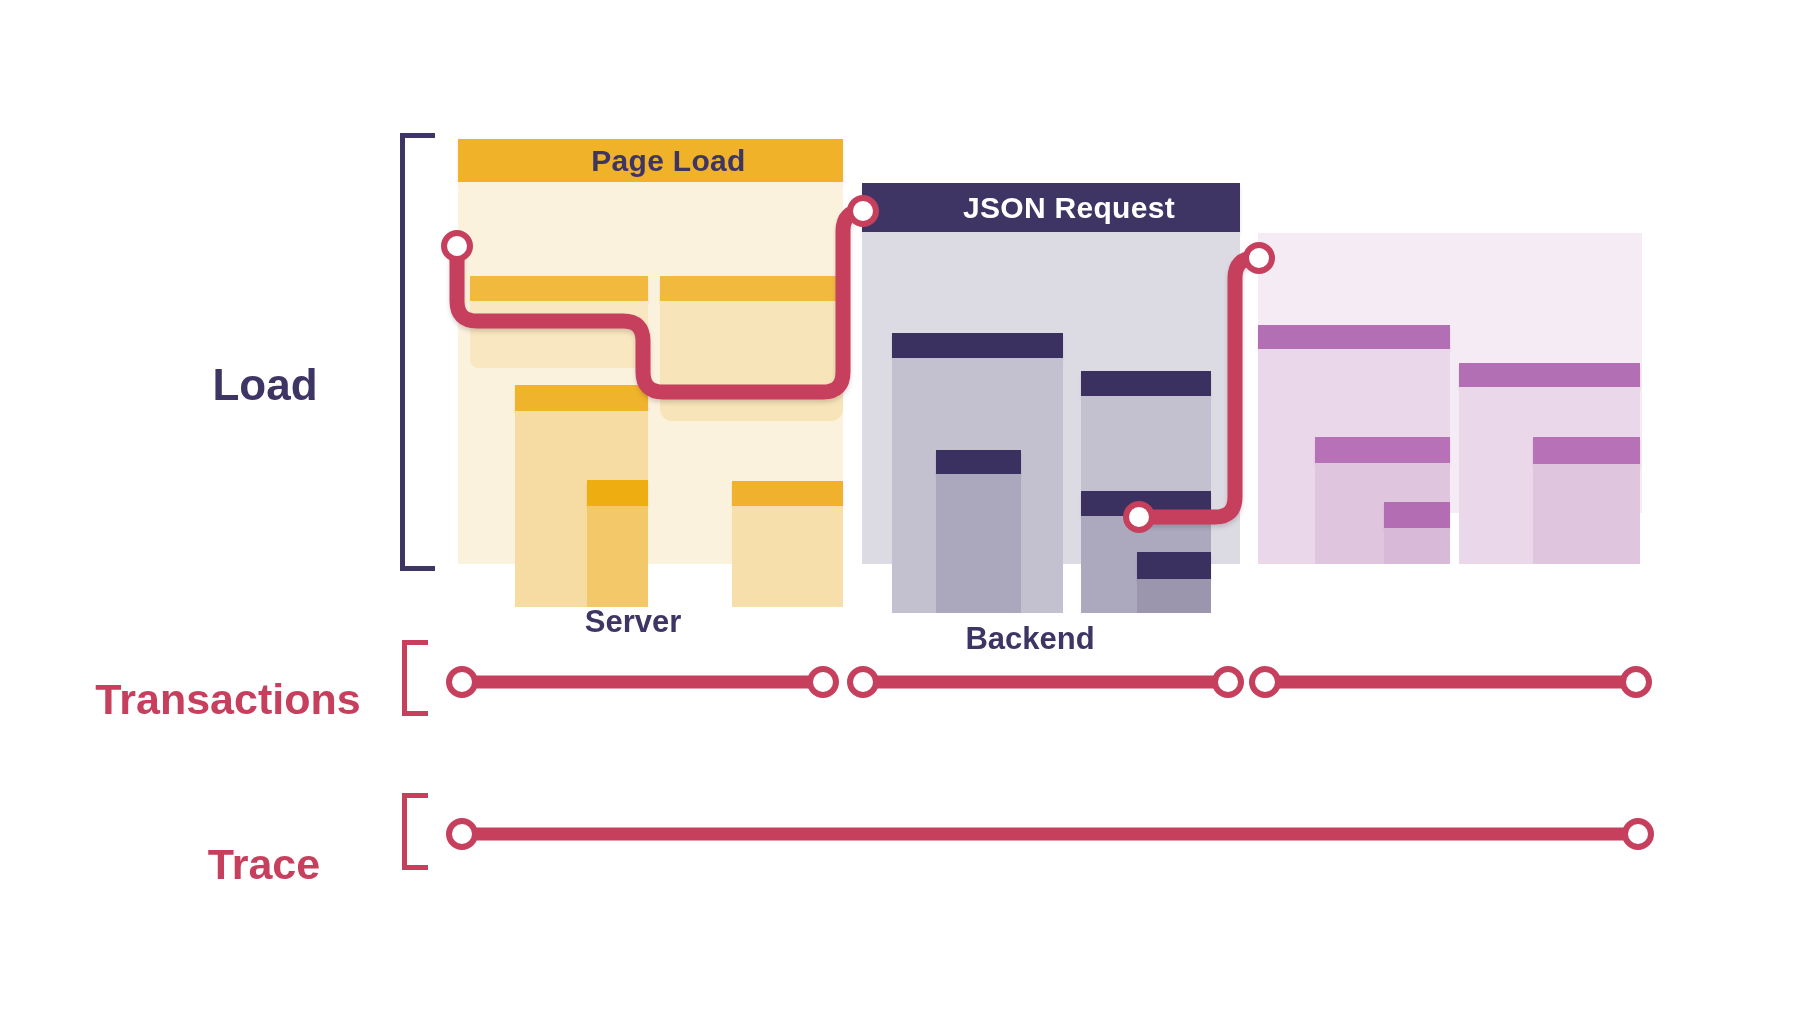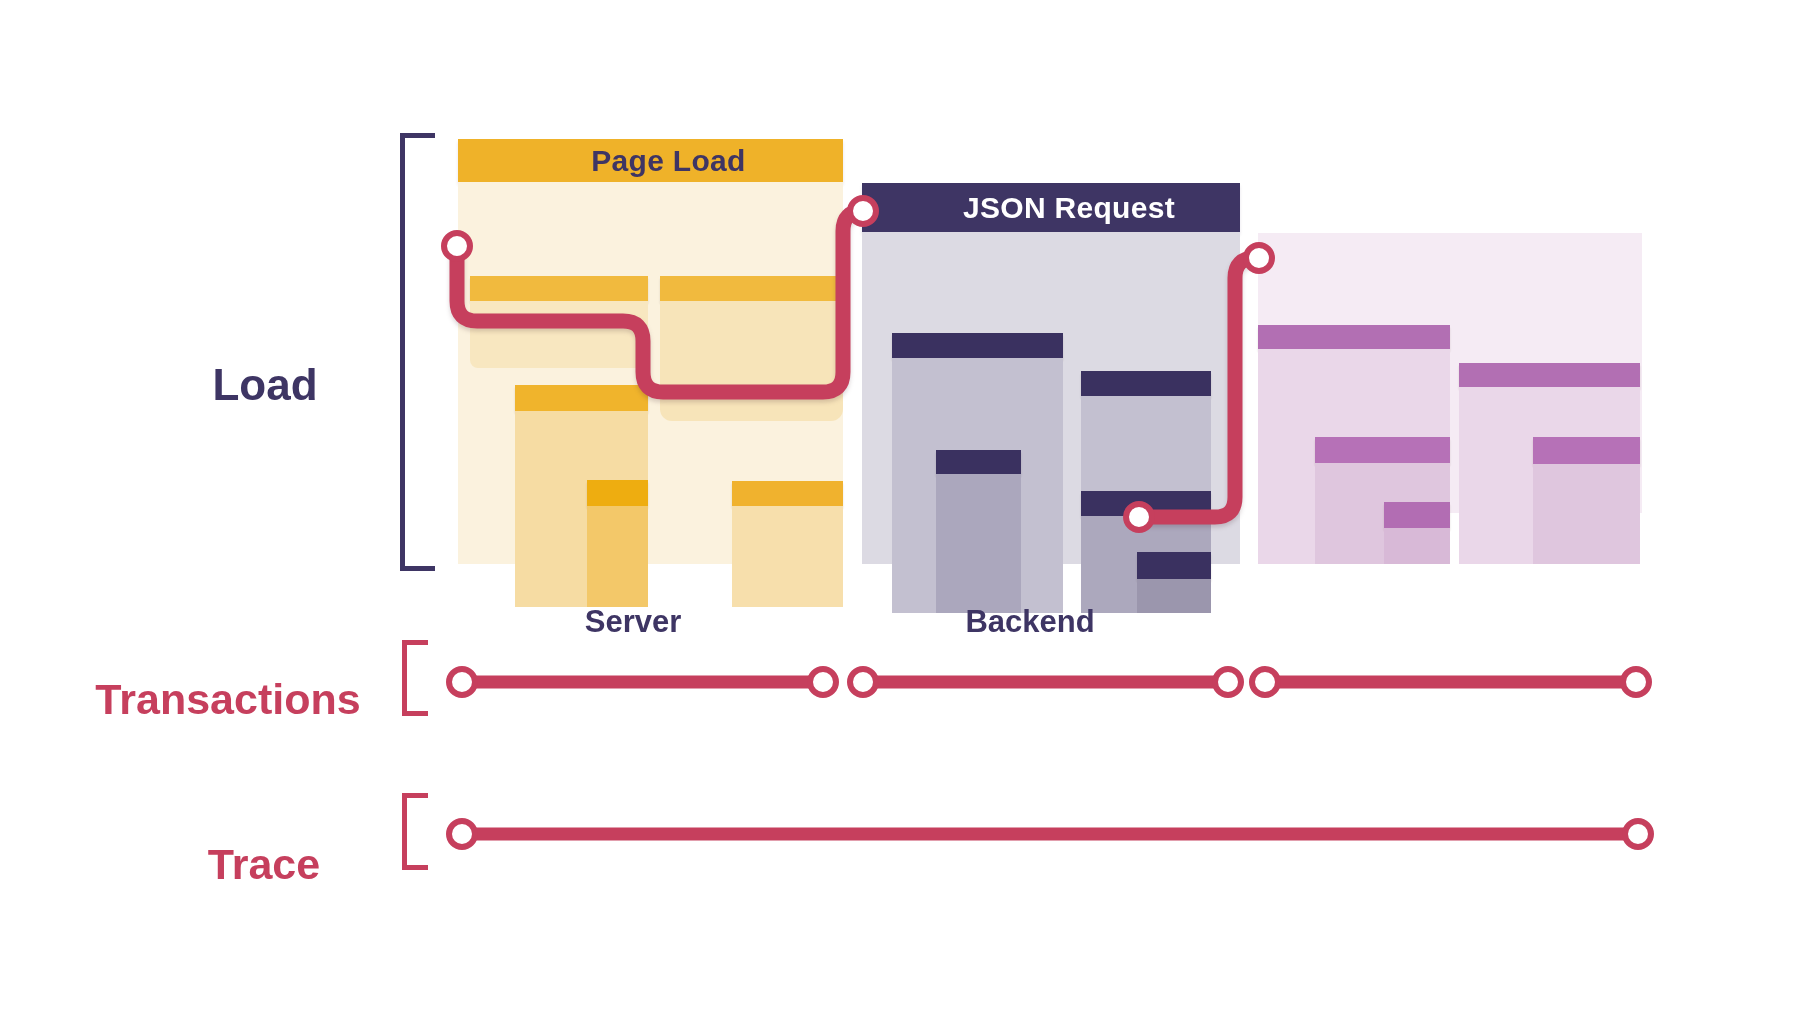--- a/index.html
+++ b/index.html
@@ -48,21 +48,21 @@
 
   
   .p-database{left:1258px;top:233px;width:384px;height:331px;}
   .p-database .title-bar{height:51px;background:var(--orchid,#B470B4);color:#FFFFFF;}
   .p-database .panel-body{height:280px;background:var(--pink,#F5EBF4);}
 
   
   .svc-label{position:absolute;top:604px;width:360px;text-align:center;
     font-size:31px;font-weight:700;color:var(--navy,#3E3564);white-space:nowrap;}
   .svc-browser{left:453px;}
-  .svc-backend{left:850px;}
+  .svc-backend{left:850px;margin-top:17px;}
   .svc-database{left:1262px;}
 
   
   .overlay{position:absolute;left:0;top:0;z-index:6;pointer-events:none;}
   .route{filter:drop-shadow(0 3px 2px rgba(60,25,40,.18));}
 </style>
 </head>
 <body>
 
 <div class="canvas">

